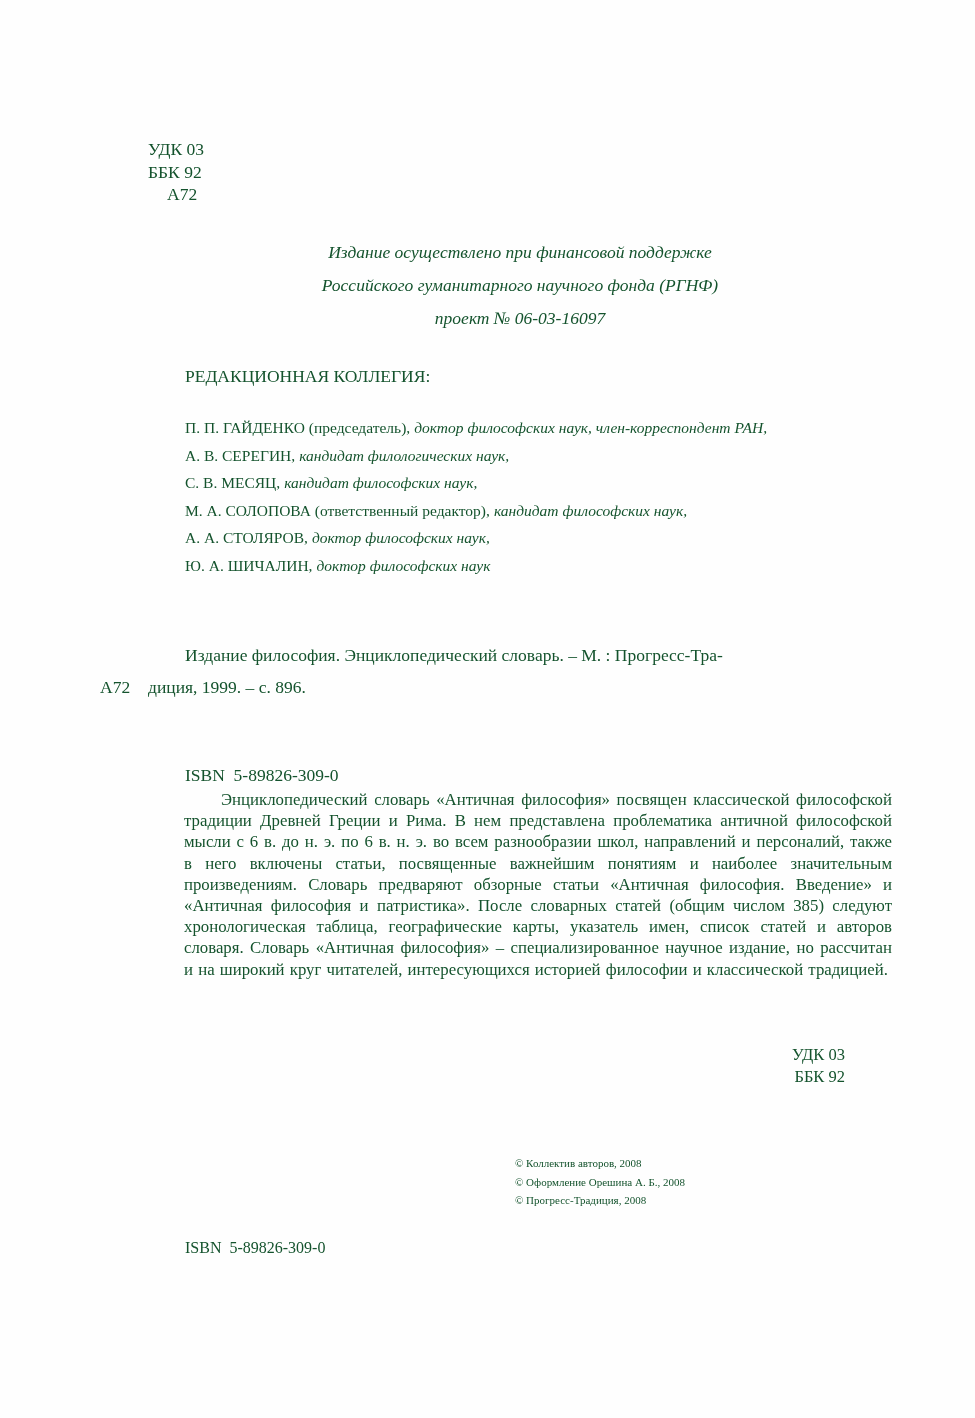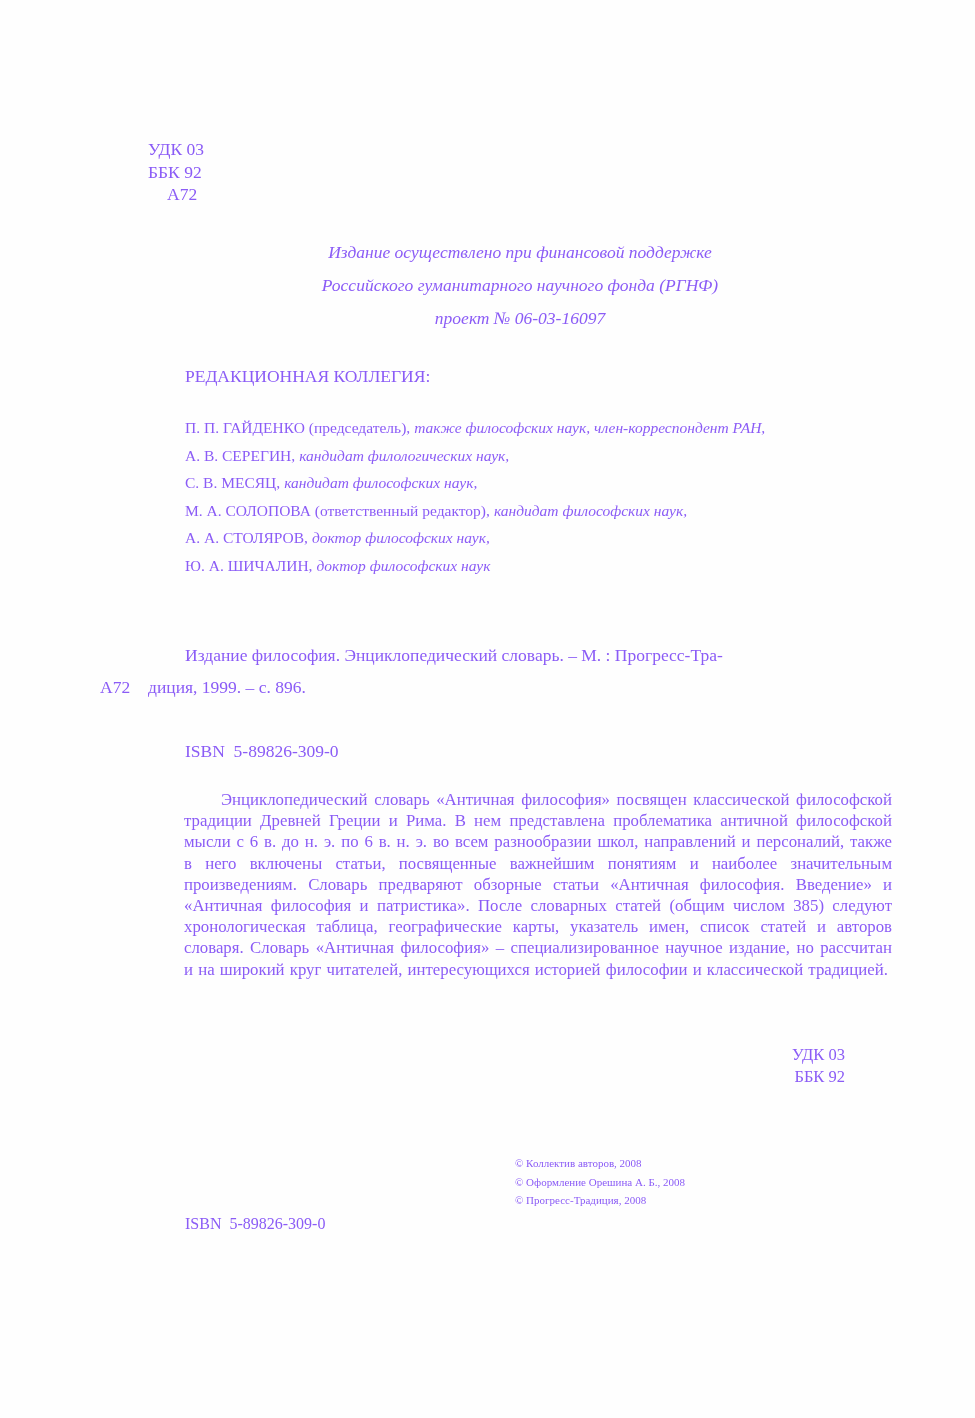--- a/index.html
+++ b/index.html
@@ -4,24 +4,24 @@
 <style>
   html, body { margin: 0; padding: 0; }
   body { background: #e8e8e8; }
   .page {
     position: relative;
     width: 975px;
     height: 1418px;
     margin: 0 auto;
     background: #fefefe;
     font-family: "Liberation Serif", "DejaVu Serif", serif;
-    color: #8b5cf6;
+    color: #14532d;
     overflow: hidden;
   }
-  .pre { white-space: pre; }
+  .pre { white-space: pre; margin-top: 24px; }
 
   .top-codes {
     position: absolute;
     left: 148px;
     top: 138px;
     font-size: 17.5px;
     line-height: 22.5px;
   }
   .top-codes .indent { padding-left: 19px; }
 
@@ -130,21 +130,21 @@
   <div class="funding">
     <div>Издание осуществлено при финансовой поддержке</div>
     <div>Российского гуманитарного научного фонда (РГНФ)</div>
     <div>проект № 06-03-16097</div>
   </div>
 
   <div class="editorial-heading">РЕДАКЦИОННАЯ КОЛЛЕГИЯ:</div>
 
   <div class="editorial-list">
     <div class="member">
-      <span class="member-name">П. П. ГАЙДЕНКО (председатель),</span><span class="member-degree">также философских наук, член-корреспондент РАН,</span>
+      <span class="member-name">П. П. ГАЙДЕНКО (председатель),</span><span class="member-degree">доктор философских наук, член-корреспондент РАН,</span>
     </div>
     <div class="member">
       <span class="member-name">А. В. СЕРЕГИН,</span><span class="member-degree">кандидат филологических наук,</span>
     </div>
     <div class="member">
       <span class="member-name">С. В. МЕСЯЦ,</span><span class="member-degree">кандидат философских наук,</span>
     </div>
     <div class="member">
       <span class="member-name">М. А. СОЛОПОВА (ответственный редактор),</span><span class="member-degree">кандидат философских наук,</span>
     </div>

